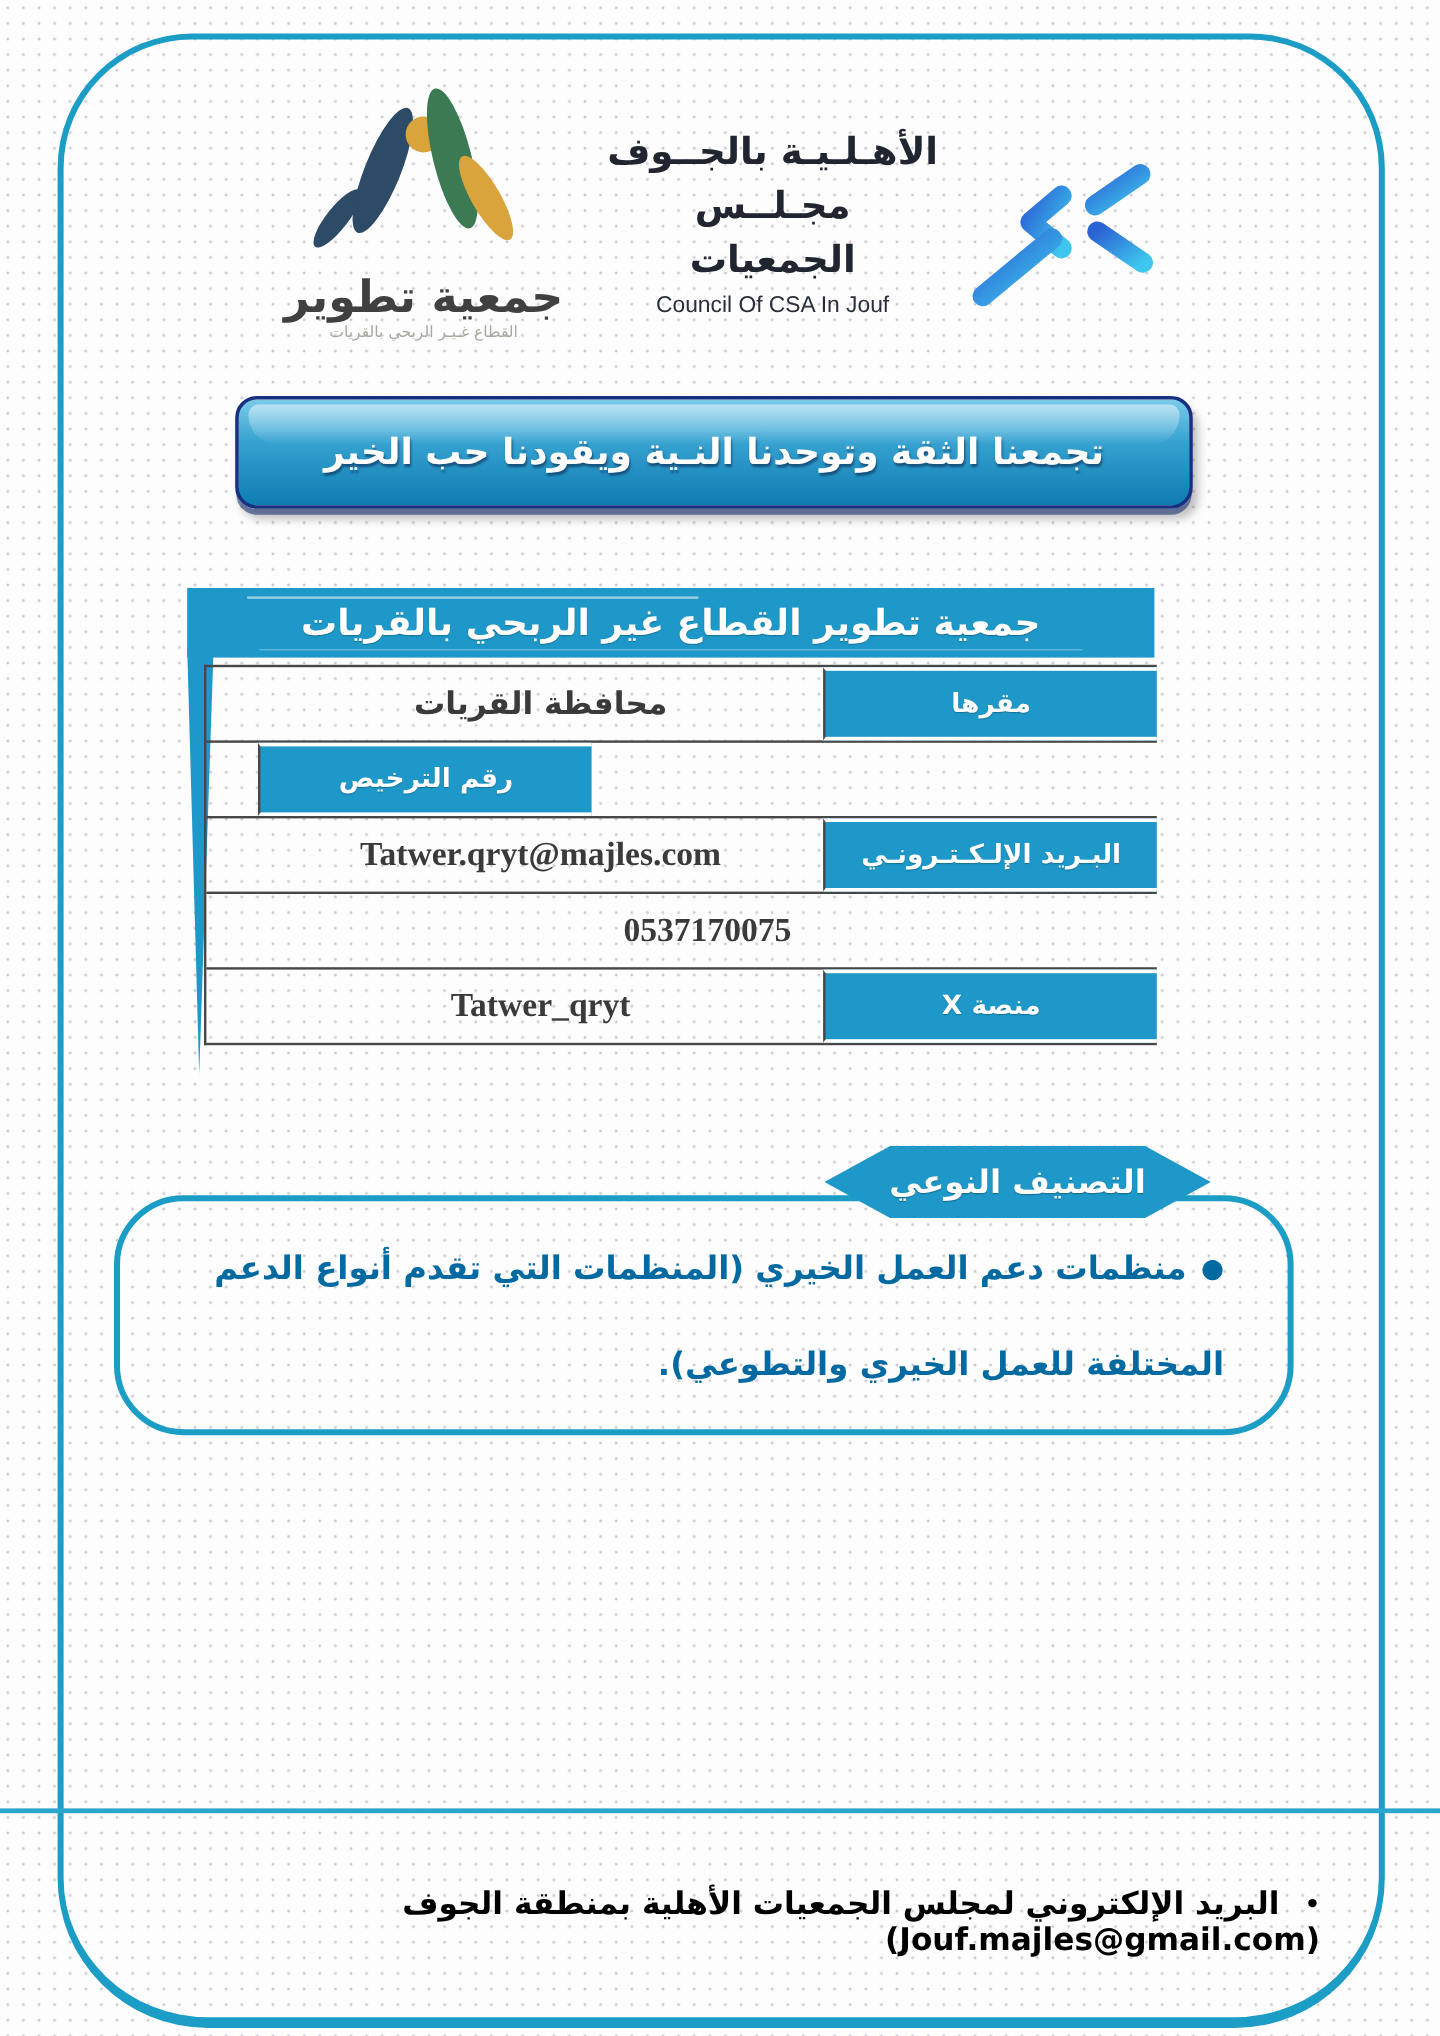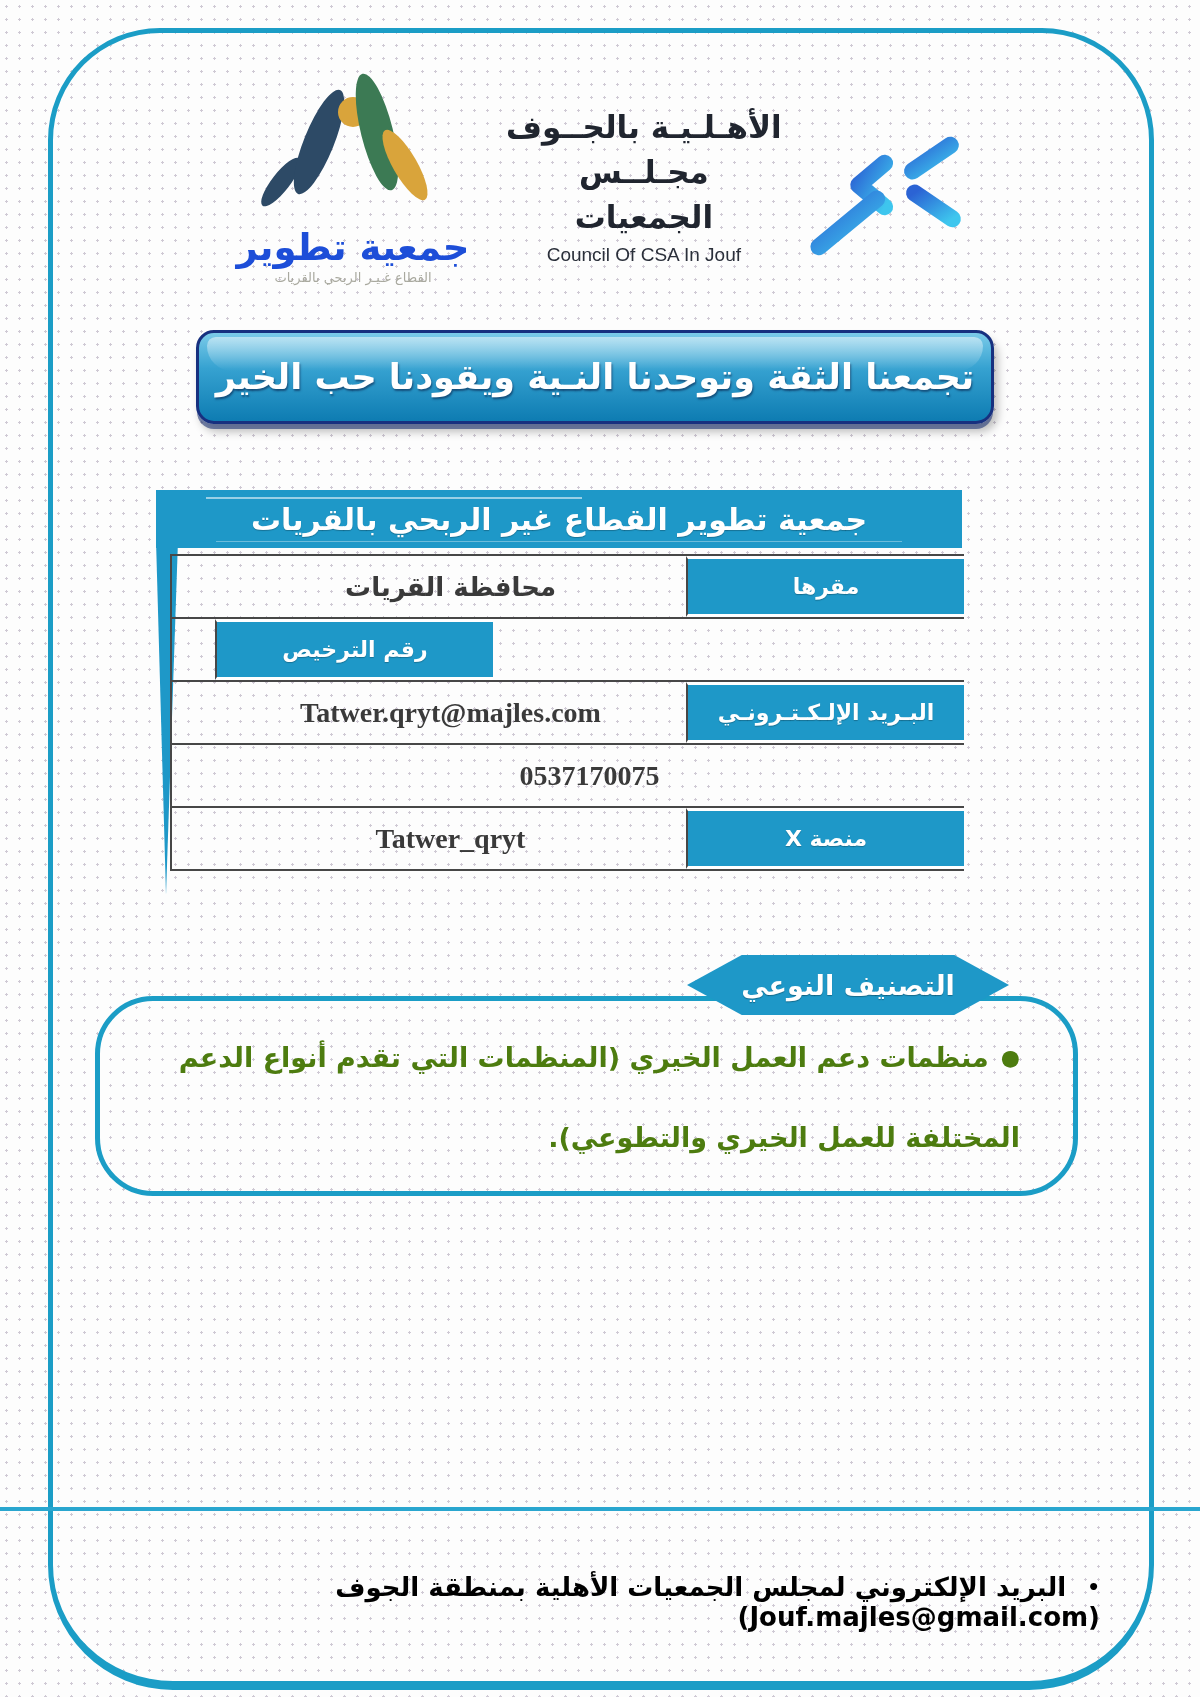--- a/index.html
+++ b/index.html
@@ -15,21 +15,21 @@
   
   .frame{
     left:48px;top:28px;width:1096px;height:1648px;
     border:5px solid #1b9dc6;border-bottom-width:9px;
     border-radius:112px 112px 125px 125px;
     background:transparent;
   }
 
   
   .tatweer{left:228px;top:70px;width:250px;text-align:center;}
-  .tatweer-title{font-size:37px;font-weight:bold;color:#1d4ed8;letter-spacing:1px;line-height:1.05;}
+  .tatweer-title{font-size:37px;font-weight:bold;color:#404040;letter-spacing:1px;line-height:1.05;}
   .tatweer-sub{font-size:13px;color:#a9a99f;margin-top:2px;letter-spacing:.5px;}
 
   .council{left:505px;top:105px;width:460px;display:flex;align-items:center;justify-content:flex-end;gap:18px;}
   .council-text{text-align:center;direction:rtl;}
   .council-ar{font-size:31px;font-weight:bold;color:#20252f;line-height:1.45;}
   .council-en{font-size:19px;color:#2a2f3a;margin-top:4px;font-family:"Liberation Sans",sans-serif;}
 
   
   .banner{
     left:196px;top:330px;width:792px;height:88px;
@@ -37,21 +37,21 @@
     border:3px solid #17307f;border-radius:18px;
     box-shadow:0 6px 0 -1px rgba(18,42,110,.55), 4px 8px 8px rgba(0,0,0,.25);
     display:flex;align-items:center;justify-content:center;
   }
   .banner::before{
     content:"";position:absolute;left:8px;right:8px;top:4px;height:34px;
     border-radius:14px 14px 40px 40px;
     background:linear-gradient(180deg,rgba(255,255,255,.5),rgba(255,255,255,0));
   }
   .banner-text{
-    position:relative;color:#fff;font-size:35px;font-weight:bold;direction:rtl;
+    position:relative;color:#fff;font-size:30px;font-weight:bold;direction:rtl;
     text-shadow:1px 2px 2px rgba(10,30,70,.55);
   }
 
   
   .tbl-header{
     left:156px;top:490px;width:806px;height:58px;background:#1e98c8;
     display:flex;align-items:center;justify-content:center;
   }
   .tbl-header::before{
     content:"";position:absolute;top:7px;left:50px;right:380px;height:2px;background:rgba(255,255,255,.55);
@@ -88,21 +88,21 @@
     border:5px solid #1b9dc6;border-radius:58px;
   }
   .hexagon{
     left:687px;top:955px;width:322px;height:60px;background:#1e98c8;
     clip-path:polygon(0% 50%,17% 0%,83% 0%,100% 50%,83% 100%,17% 100%);
     display:flex;align-items:center;justify-content:center;z-index:3;
   }
   .hexagon-text{color:#fff;font-size:27px;font-weight:bold;direction:rtl;text-shadow:0 1px 1px rgba(0,0,0,.3);}
   .bullet-wrap{
     left:150px;top:1018px;width:870px;direction:rtl;text-align:right;
-    color:#4d7c0f;font-size:27px;font-weight:bold;line-height:80px;
+    color:#0369a1;font-size:27px;font-weight:bold;line-height:80px;
   }
   .bullet-dot{font-size:22px;vertical-align:2px;padding-left:12px;}
 
   
   .divider{left:0;top:1507px;width:1200px;height:4px;background:#2aa6cf;}
   .footer{
     left:60px;top:1572px;width:1040px;text-align:right;direction:rtl;
     color:#000;font-size:26px;font-weight:bold;
   }
   .footer .bullet-dot{font-size:20px;}

